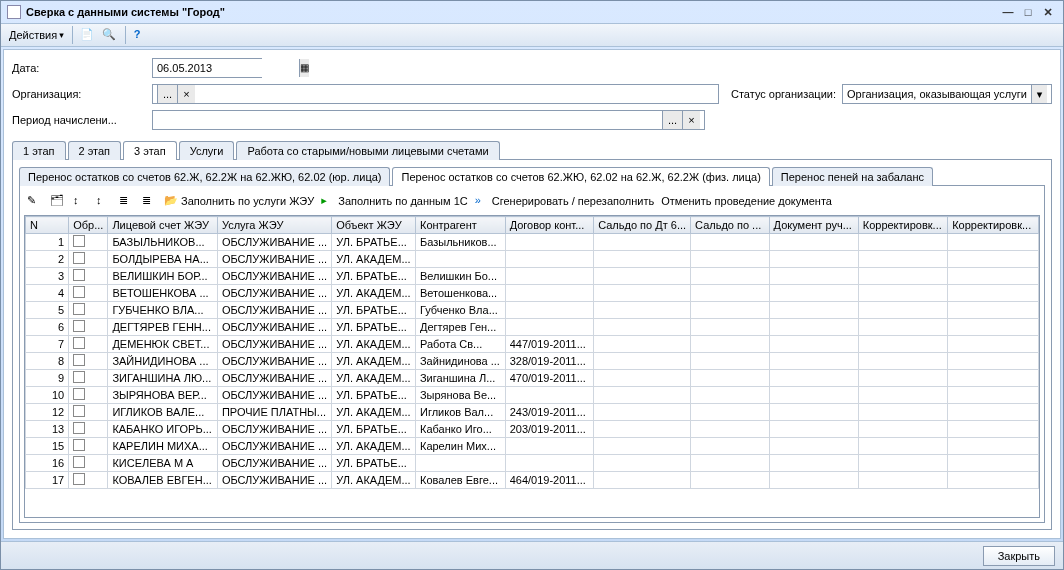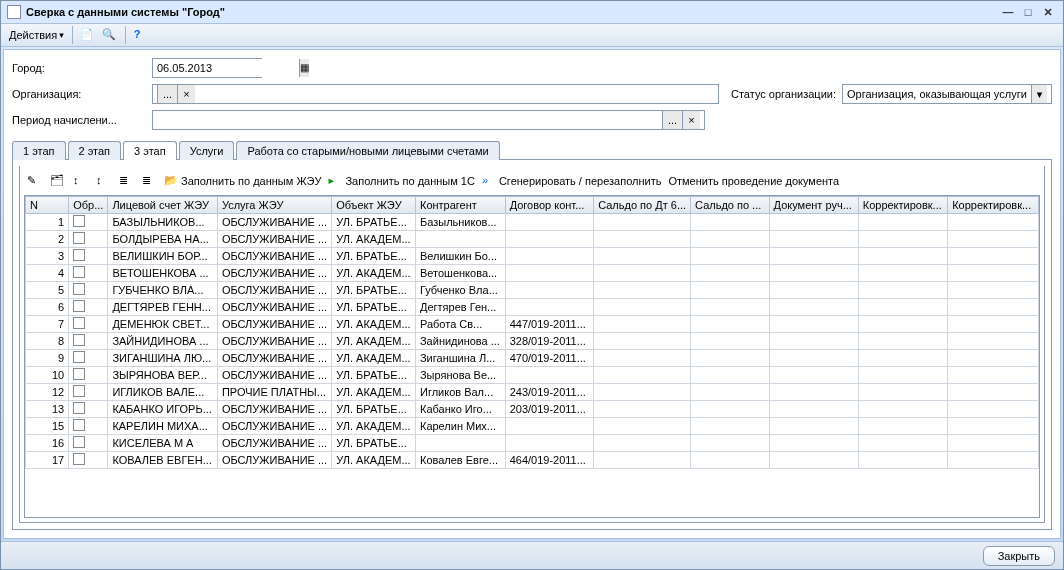--- a/index.html
+++ b/index.html
@@ -41,21 +41,21 @@
 .itbtn svg, .itbtn .ic { width: 14px; height: 14px; }
 .itlabel { display: flex; align-items: center; cursor: pointer; padding: 0 2px; }
 .itlabel .ic { margin-right: 3px; }
 .grid-wrap { flex: 1; border: 1px solid #8a9bb1; overflow: auto; }
 table.grid { border-collapse: collapse; width: 100%; }
 table.grid th { background: linear-gradient(#f4f6f9,#e1e7ef); border: 1px solid #b5c3d4; padding: 2px 4px; text-align: left; font-weight: normal; white-space: nowrap; overflow: hidden; position: sticky; top: 0; }
 table.grid td { border: 1px solid #cfd6df; padding: 1px 4px; white-space: nowrap; overflow: hidden; height: 17px; }
 table.grid td.num { text-align: right; }
 .chk { width: 12px; height: 12px; border: 1px solid #888; background: #fff; display: inline-block; }
 .footer { height: 28px; display: flex; align-items: center; justify-content: flex-end; padding: 0 8px; background: linear-gradient(#e8eef6,#d6e2f0); border-top: 1px solid #aac0d8; }
-.btn-close { padding: 3px 14px; border: 1px solid #8a9bb1; background: linear-gradient(#fff,#e4ecf5); cursor: pointer; border-radius: 6px; }
+.btn-close { padding: 3px 14px; border: 1px solid #8a9bb1; background: linear-gradient(#fff,#e4ecf5); cursor: pointer; border-radius: 0; }
 .ic { display: inline-block; width: 14px; height: 14px; }
 </style>
 </head>
 <body>
 
 <div class="window">
   <div class="titlebar">
     <span class="icon"></span>
     <span class="title">Сверка с данными системы "Город"</span>
     <span class="winbtn">—</span>
@@ -77,21 +77,21 @@
       </div>
     <div class="sep"></div>
     <div class="toolbtn">
         <span class="ic" style="color:#06c;font-weight:bold">?</span>
       </div>
   </div>
 
   <div class="content">
 
     <div class="form-row">
-      <span class="label">Город:</span>
+      <span class="label">Дата:</span>
       <div class="input date-input">
         <input value="06.05.2013" style="">
         <div class="picker">▦</div>
       </div>
     </div>
 
     <div class="form-row">
       <span class="label">Организация:</span>
       <div class="input org-input">
         <div class="btn-ellipsis">...</div>
@@ -115,20 +115,25 @@
 
     <div class="tabs-outer">
       <div class="tab-o">1 этап</div>
       <div class="tab-o">2 этап</div>
       <div class="tab-o active">3 этап</div>
       <div class="tab-o">Услуги</div>
       <div class="tab-o">Работа со старыми/новыми лицевыми счетами</div>
     </div>
 
     <div class="tabpane">
+      <div class="tabs-inner">
+        <div class="tab-i">Перенос остатков со счетов 62.Ж, 62.2Ж на 62.ЖЮ, 62.02 (юр. лица)</div>
+        <div class="tab-i active">Перенос остатков со счетов 62.ЖЮ, 62.02 на 62.Ж, 62.2Ж (физ. лица)</div>
+        <div class="tab-i">Перенос пеней на забаланс</div>
+      </div>
 
       <div class="inner-pane">
         <div class="inner-toolbar">
           <div class="itbtn">
               <span class="ic">✎</span>
             </div>
           <div class="itbtn">
               <span class="ic">🗂</span>
             </div>
           <div class="itbtn">
@@ -138,21 +143,21 @@
               <span class="ic">↕</span>
             </div>
           <div class="itbtn">
               <span class="ic">≣</span>
             </div>
           <div class="itbtn">
               <span class="ic">≣</span>
             </div>
           <div class="itlabel">
             <span class="ic">📂</span>
-            <span>Заполнить по данным ЖЭУ</span>
+            <span>Заполнить по услуги ЖЭУ</span>
           </div>
           <div class="itlabel">
             <span class="ic" style="color:#090">▸</span>
             <span>Заполнить по данным 1С</span>
           </div>
           <div class="itlabel">
             <span class="ic" style="color:#06c">»</span>
             <span>Сгенерировать / перезаполнить</span>
           </div>
           <div class="itlabel">

